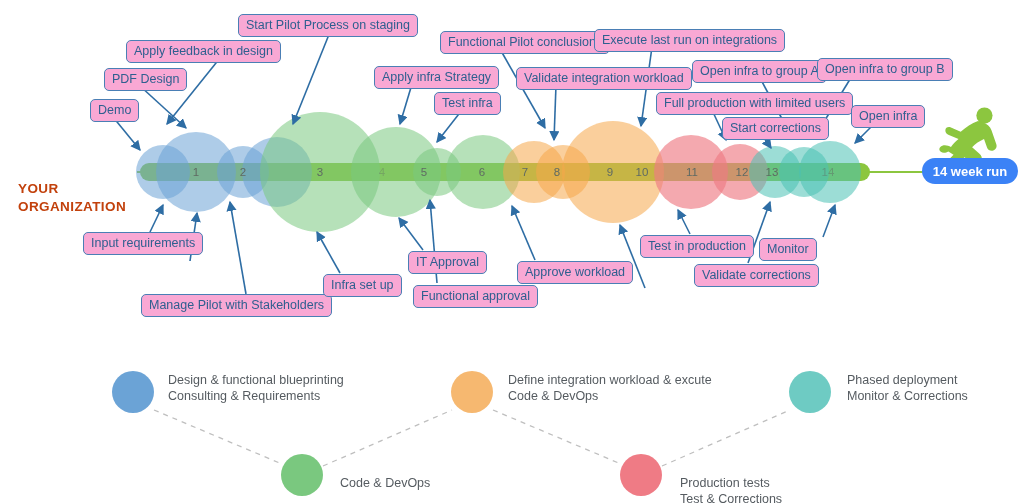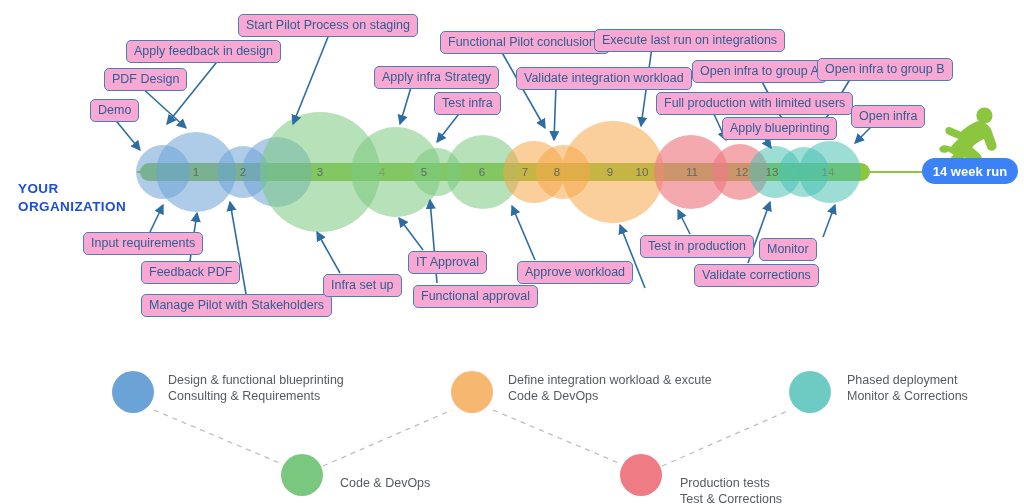--- a/index.html
+++ b/index.html
@@ -39,21 +39,21 @@
     padding: 3px 7px 4px 7px;
     white-space: nowrap;
     font-family: "Liberation Sans", sans-serif;
   }
   .org-label {
     position: absolute;
     left: 18px;
     top: 180px;
     font-size: 13.5px;
     font-weight: bold;
-    color: #1d4ed8;
+    color: #c2410c;
     letter-spacing: 0.4px;
     line-height: 18px;
     font-family: "Liberation Sans", sans-serif;
   }
   .num {
     position: absolute;
     font-size: 11.5px;
     color: #5f6a63;
     transform: translate(-50%, -50%);
     font-family: "Liberation Sans", sans-serif;
@@ -202,26 +202,25 @@
   <div class="callout" style="left:104px; top:68px;">PDF Design</div>
   <div class="callout" style="left:126px; top:40px;">Apply feedback in design</div>
   <div class="callout" style="left:238px; top:14px;">Start Pilot Process on staging</div>
   <div class="callout" style="left:374px; top:66px;">Apply infra Strategy</div>
   <div class="callout" style="left:434px; top:92px;">Test infra</div>
   <div class="callout" style="left:440px; top:31px;">Functional Pilot conclusions</div>
   <div class="callout" style="left:516px; top:67px;">Validate integration workload</div>
   <div class="callout" style="left:594px; top:29px;">Execute last run on integrations</div>
   <div class="callout" style="left:656px; top:92px;">Full production with limited users</div>
   <div class="callout" style="left:692px; top:60px;">Open infra to group A</div>
-  <div class="callout" style="left:722px; top:117px;">Apply blueprinting</div>
+  <div class="callout" style="left:722px; top:117px;">Start corrections</div>
   <div class="callout" style="left:817px; top:58px;">Open infra to group B</div>
   <div class="callout" style="left:851px; top:105px;">Open infra</div>
 
   <div class="callout" style="left:83px; top:232px;">Input requirements</div>
-  <div class="callout" style="left:141px; top:261px;">Feedback PDF</div>
   <div class="callout" style="left:141px; top:294px;">Manage Pilot with Stakeholders</div>
   <div class="callout" style="left:323px; top:274px;">Infra set up</div>
   <div class="callout" style="left:408px; top:251px;">IT Approval</div>
   <div class="callout" style="left:413px; top:285px;">Functional approval</div>
   <div class="callout" style="left:517px; top:261px;">Approve workload</div>
   <div class="callout" style="left:640px; top:235px;">Test in production</div>
   <div class="callout" style="left:694px; top:264px;">Validate corrections</div>
   <div class="callout" style="left:759px; top:238px;">Monitor</div>
 
   <div class="org-label">

